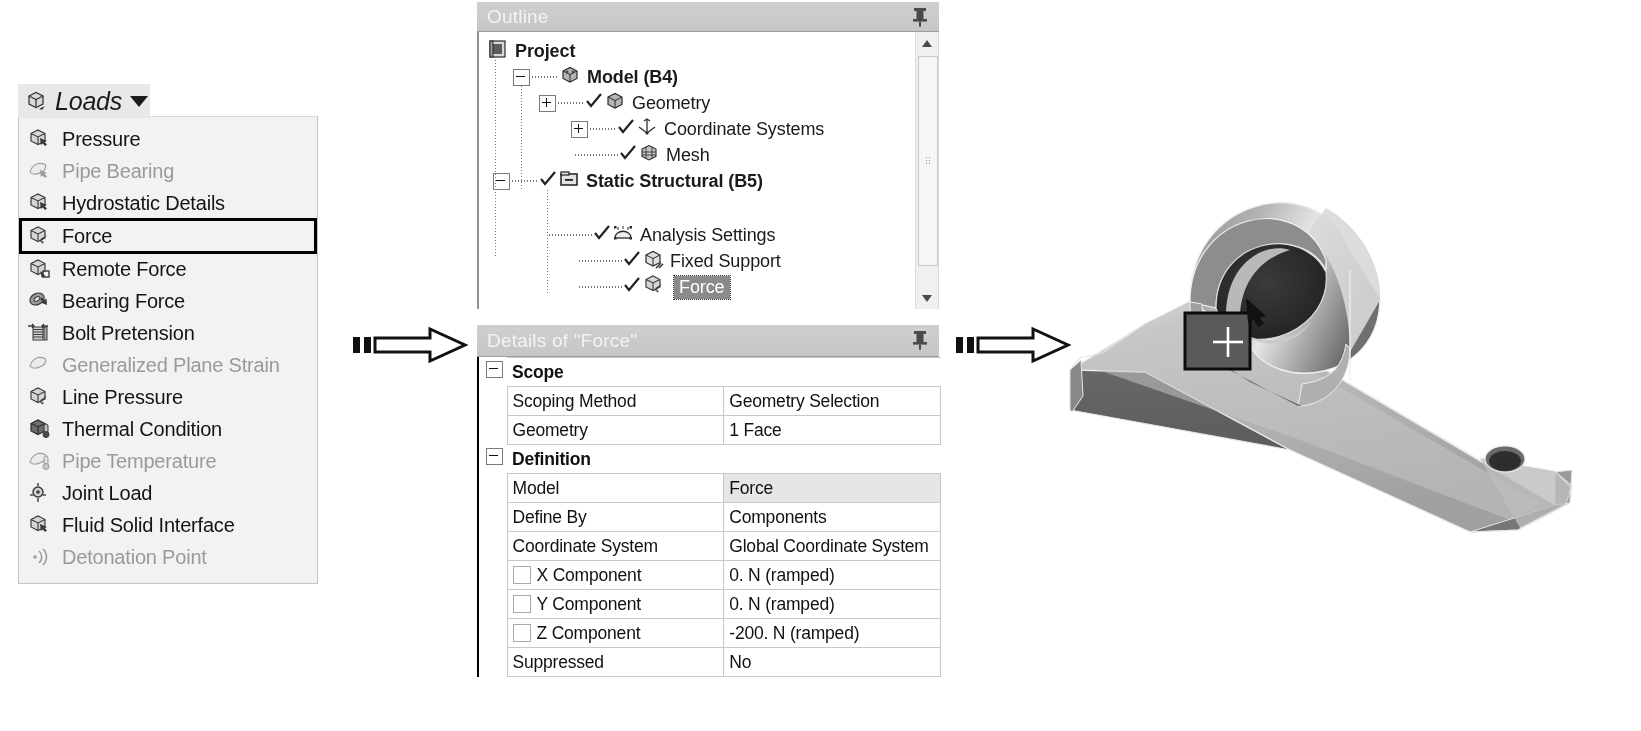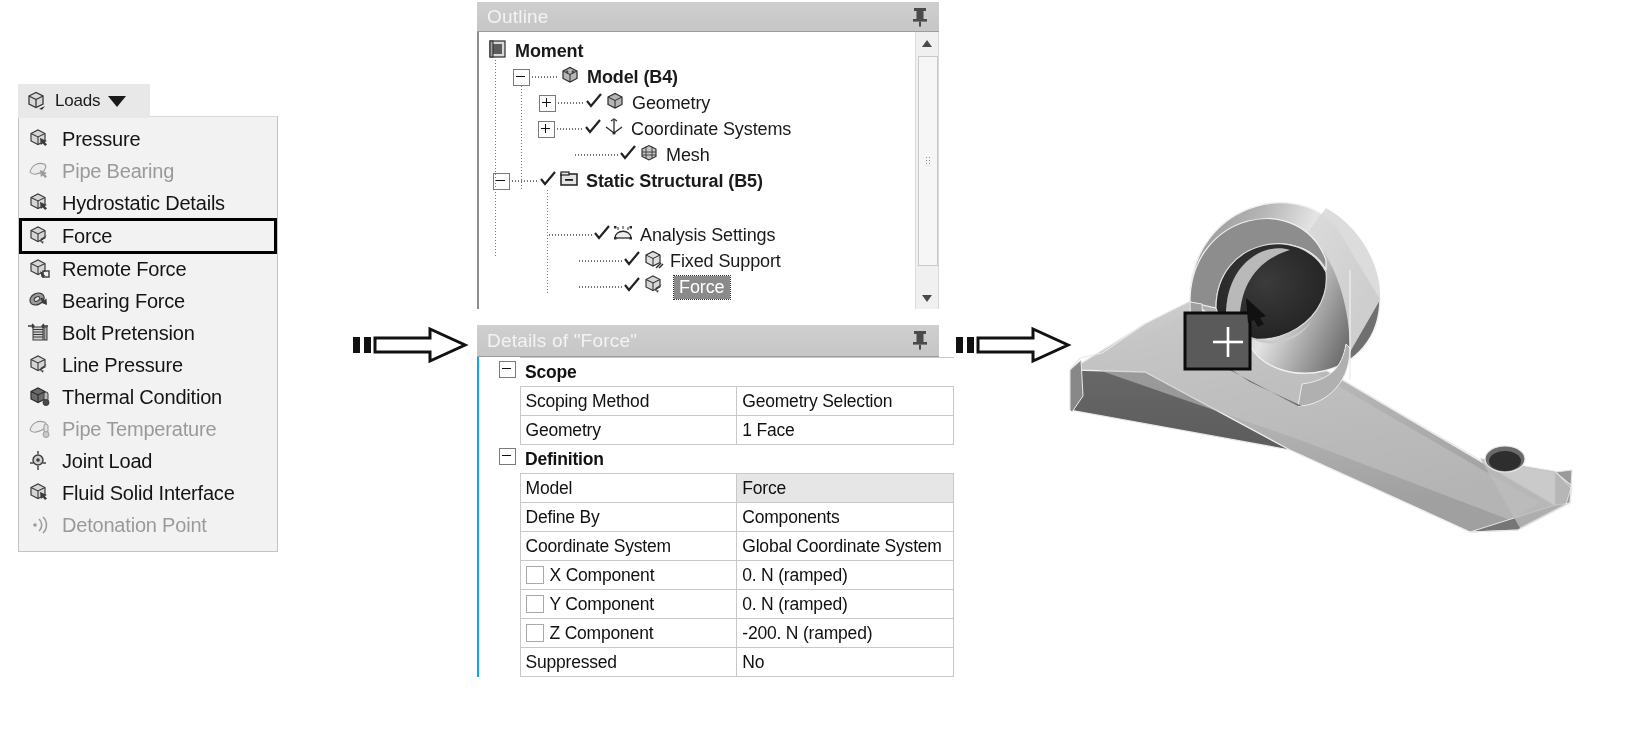--- a/index.html
+++ b/index.html
@@ -27,37 +27,38 @@
     width: 132px;
     height: 34px;
     background: #e8e8e8;
     display: flex;
     align-items: center;
     padding-left: 6px;
     box-sizing: border-box;
     z-index: 3;
   }
   #loads-button .btn-label {
-    font-size: 17px;
+    font-size: 25px;
     color: #1a1a1a;
     margin-left: 5px;
     letter-spacing: -0.2px;
+    font-style: italic;
   }
   .caret-down {
     width: 0; height: 0;
     border-left: 9px solid transparent;
     border-right: 9px solid transparent;
     border-top: 11px solid #1a1a1a;
     margin-left: 8px;
   }
   #loads-menu {
     position: absolute;
     left: 0;
     top: 32px;
-    width: 260px;
+    width: 300px;
     background: #f2f2f2;
     border: 1px solid #c3c3c3;
     border-top: 1px solid #d9d9d9;
     box-sizing: border-box;
     padding: 6px 0 10px 0;
   }
   .menu-item {
     height: 32px;
     display: flex;
     align-items: center;
@@ -245,23 +246,23 @@
   
   #details-panel {
     position: absolute;
     left: 477px;
     top: 325px;
     width: 462px;
     background: #ffffff;
   }
   #details-panel .panel-title { height: 32px; }
   #details-body {
-    border-left: 2px solid #0ea5e9;
+    border-left: 2px solid #000000;
     box-sizing: border-box;
-    padding-left: 13px;
+    padding-left: 0;
   }
   table.details {
     border-collapse: collapse;
     width: 460px;
     table-layout: fixed;
     margin-left: 2px;
   }
   table.details td {
     border: 1px solid #c8c8c8;
     font-size: 17.5px;
@@ -414,20 +415,28 @@
           <line x1="6" y1="13.5" x2="16" y2="13.5"></line>
               <line x1="6" y1="16" x2="16" y2="16"></line>
         </g>
         <path d="M1 5 L7 5 M5 3 L7 5 L5 7" stroke="#3b3b3b" stroke-width="1.4" fill="none"></path>
         <path d="M21 5 L15 5 M17 3 L15 5 L17 7" stroke="#3b3b3b" stroke-width="1.4" fill="none"></path>
         <rect x="17" y="6" width="3" height="13" fill="#a8a8a8" stroke="#3b3b3b" stroke-width="1"></rect>
           </svg>
         </span>
         <span class="mi-label">Bolt Pretension</span>
       </div>
+      <div class="menu-item disabled">
+        <span class="ico">
+          <svg width="26" height="24" viewBox="0 0 26 24">
+            <path d="M3 13 C5 6, 11 3, 17 5 C20 6, 19 11, 15 13 C11 15, 6 17, 3 13 Z" fill="#ebebeb" stroke="#9c9c9c" stroke-width="1.1"></path>
+          </svg>
+        </span>
+        <span class="mi-label">Generalized Plane Strain</span>
+      </div>
       <div class="menu-item">
         <span class="ico">
           <svg width="26" height="24" viewBox="0 0 26 24">
             <path d="M4 6.5 L11 3 L18 6.5 L18 14 L11 17.5 L4 14 Z" fill="#d6d6d6" stroke="#3b3b3b" stroke-width="1.2"></path>
      <path d="M4 6.5 L11 10 L18 6.5" fill="none" stroke="#3b3b3b" stroke-width="1.1"></path>
      <path d="M11 10 L11 17.5" fill="none" stroke="#3b3b3b" stroke-width="1.1"></path>
         <path d="M20 11 L14 17.5 L16.6 17.2 L16 19.8 L13.2 17.6 L13.8 14.8 Z" fill="#3b3b3b"></path>
           </svg>
         </span>
         <span class="mi-label">Line Pressure</span>
@@ -518,21 +527,21 @@
 
   <div id="outline-body">
     <div class="tree" id="tree-root">
         <div class="tree-row bold" style="padding-left: 8px;">
           <span style="flex: 0 0 0px; height: 2px;"></span>
           <span style="flex: 0 0 22px; display: inline-block;"><svg width="22" height="20" viewBox="0 0 22 20">
         <rect x="3" y="2" width="15" height="16" fill="#d8d8d8" stroke="#2b2b2b" stroke-width="1.2"></rect>
         <rect x="6" y="5" width="9" height="10" fill="#5c5c5c"></rect>
         <rect x="3" y="2" width="3" height="16" fill="#9c9c9c" stroke="#2b2b2b" stroke-width="1"></rect>
             </svg></span>
-          <span class="tr-label">Moment</span>
+          <span class="tr-label">Project</span>
         </div>
         <div class="tree-row bold" style="padding-left: 34px;">
           <span class="expander"></span>
           <span class="dots"></span>
           <span style="flex: 0 0 22px; display: inline-block;"><svg width="22" height="20" viewBox="0 0 22 20">
         <path d="M4 6 L11 2.5 L18 6 L18 13.5 L11 17 L4 13.5 Z" fill="#b5b5b5" stroke="#2b2b2b" stroke-width="1.2"></path>
         <path d="M4 6 L11 9.5 L18 6 M11 9.5 L11 17" fill="none" stroke="#2b2b2b" stroke-width="1"></path>
         <circle cx="8" cy="7" r="1.4" fill="#4a4a4a"></circle>
               <circle cx="14" cy="7" r="1.4" fill="#4a4a4a"></circle>
             </svg></span>
@@ -543,21 +552,21 @@
           <span class="dots"></span>
           <span style="flex: 0 0 18px; display: inline-block; margin-right: 1px;"><svg width="18" height="18" viewBox="0 0 18 18">
         <path d="M2 9 L6 14 L16 2" fill="none" stroke="#222" stroke-width="2.2"></path>
             </svg></span>
           <span style="flex: 0 0 22px; display: inline-block;"><svg width="22" height="20" viewBox="0 0 22 20">
         <path d="M4 6 L11 2.5 L18 6 L18 13.5 L11 17 L4 13.5 Z" fill="#b5b5b5" stroke="#2b2b2b" stroke-width="1.2"></path>
         <path d="M4 6 L11 9.5 L18 6 M11 9.5 L11 17" fill="none" stroke="#2b2b2b" stroke-width="1"></path>
             </svg></span>
           <span class="tr-label">Geometry</span>
         </div>
-        <div class="tree-row" style="padding-left: 59px;">
+        <div class="tree-row" style="padding-left: 92px;">
           <span class="expander plus"></span>
           <span class="dots"></span>
           <span style="flex: 0 0 18px; display: inline-block; margin-right: 1px;"><svg width="18" height="18" viewBox="0 0 18 18">
         <path d="M2 9 L6 14 L16 2" fill="none" stroke="#222" stroke-width="2.2"></path>
             </svg></span>
           <span style="flex: 0 0 22px; display: inline-block;"><svg width="22" height="20" viewBox="0 0 22 20">
         <g stroke="#2b2b2b" stroke-width="1.3" fill="none">
           <line x1="11" y1="16" x2="11" y2="3"></line>
           <line x1="11" y1="16" x2="3" y2="10"></line>
           <line x1="11" y1="16" x2="19" y2="10"></line>

